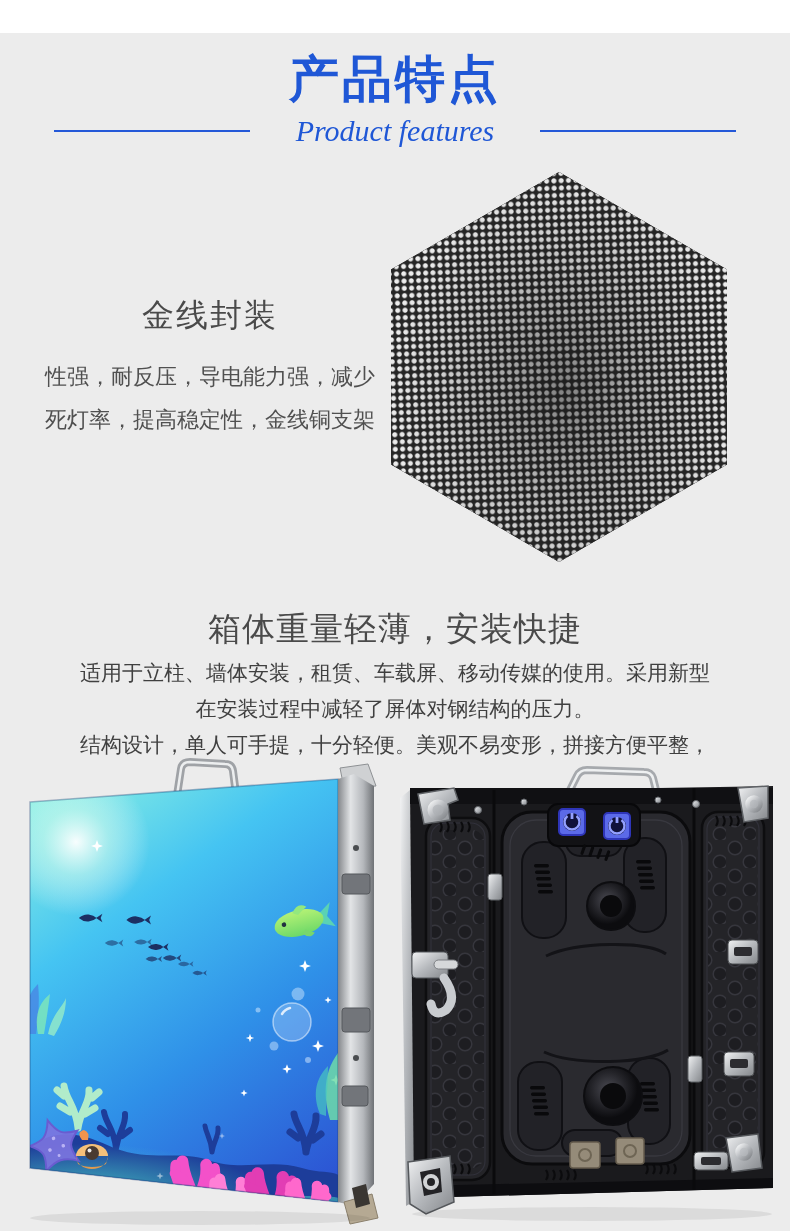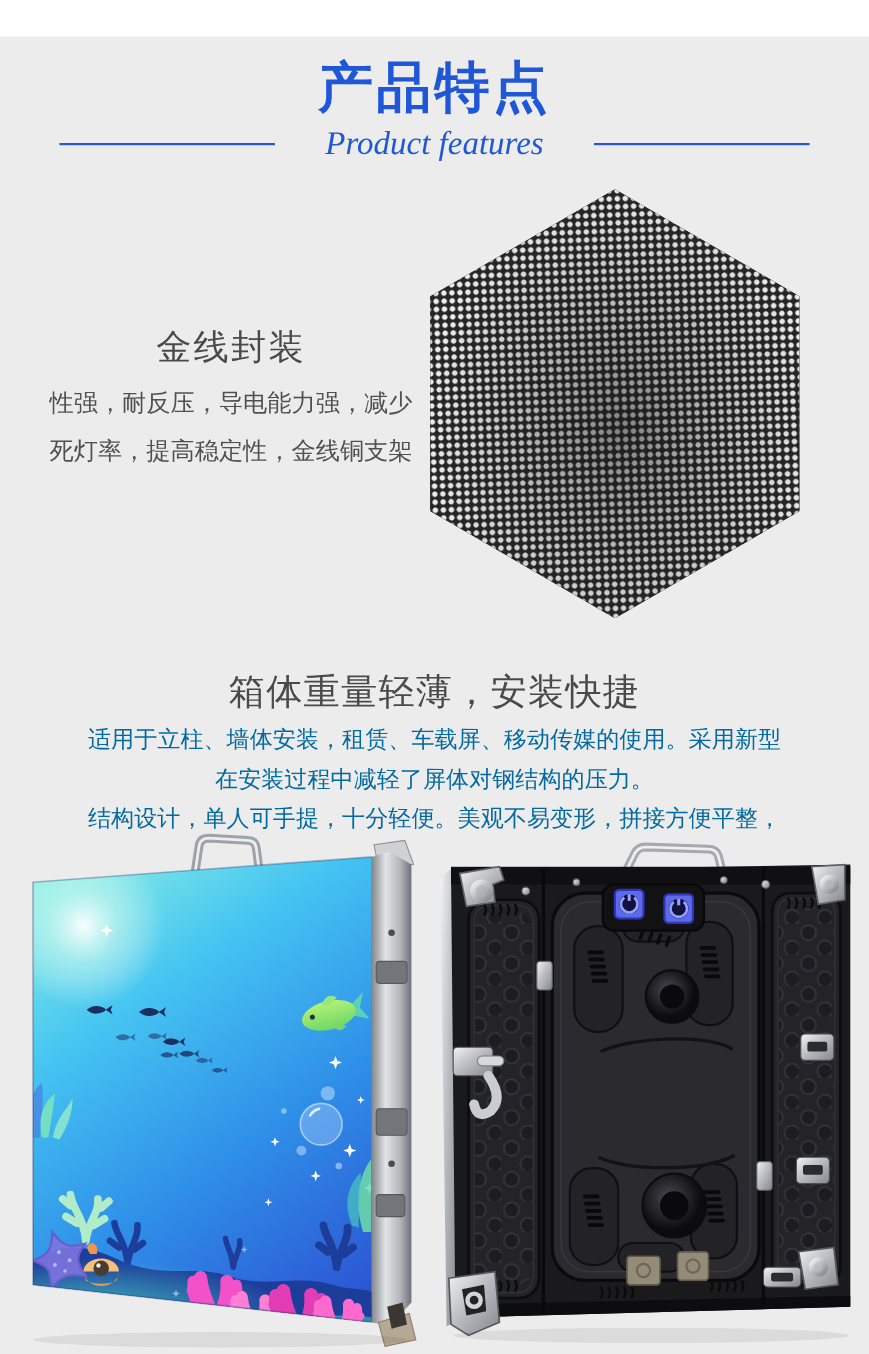--- a/index.html
+++ b/index.html
@@ -12,38 +12,38 @@
   .page-title{position:absolute;left:0;top:50px;width:100%;text-align:center;
     font-size:50px;line-height:58px;font-weight:bold;letter-spacing:3px;color:#1f57d6}
   .subtitle-row{position:absolute;left:0;top:114px;width:100%;display:flex;align-items:center;justify-content:center;gap:46px}
   .hline{width:196px;height:2px;background:#2458d8}
   .page-subtitle{font-family:"Liberation Serif","DejaVu Serif",serif;font-style:italic;
     font-size:30px;color:#1f57d6;white-space:nowrap}
 
   
   .feature1{position:absolute;left:26px;top:296px;width:368px;text-align:center}
   .feature-heading{font-size:32px;line-height:38px;font-weight:400;letter-spacing:2px;color:#4a4a4a}
-  .feature1 .feature-heading{margin-bottom:11px}
+  .feature1 .feature-heading{margin-bottom:21px}
   .feature1 .pline{font-size:22px;line-height:43px;color:#505050}
 
   
   .hex{position:absolute;left:391px;top:172px;width:336px;height:390px;
     clip-path:polygon(50% 0,100% 25%,100% 75%,50% 100%,0 75%,0 25%);
     background:#282828;overflow:hidden}
   .hex-dots{position:absolute;left:-24px;top:-24px;width:384px;height:438px;
     background-color:#262626;
     background-image:radial-gradient(circle,#ededed 2.1px,rgba(237,237,237,0) 2.9px);
     background-size:7.3px 7.3px;transform:rotate(-2deg)}
   .hex-shade{position:absolute;left:0;top:0;width:336px;height:390px;
     background:radial-gradient(ellipse at 52% 56%,rgba(25,25,25,0.50) 0%,rgba(25,25,25,0.18) 45%,rgba(25,25,25,0) 72%)}
 
   
   .feature2{position:absolute;left:0;top:610px;width:100%;text-align:center}
   .feature2 .feature-heading{font-size:33px;margin-bottom:7px;letter-spacing:1px}
-  .feature2 .pline{font-size:21px;line-height:36px;color:#0369a1}
+  .feature2 .pline{font-size:21px;line-height:36px;color:#404040}
 
   .product-img{position:absolute;display:block}
   .img-front{left:0;top:756px}
   .img-back{left:396px;top:756px}
 </style>
 </head>
 <body>
 
 <div class="page">
   <div class="gray-band"></div>

